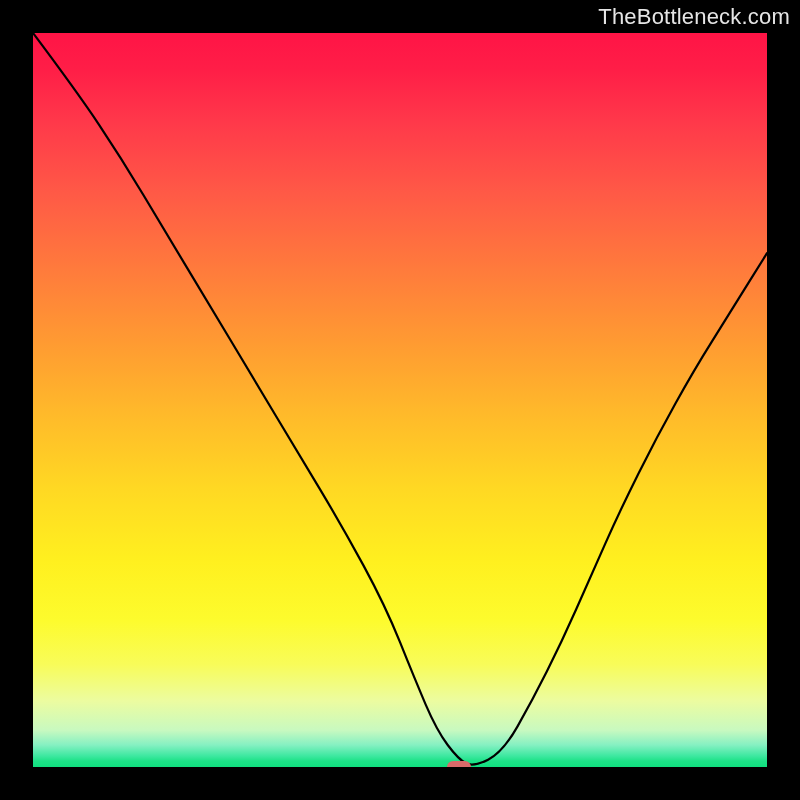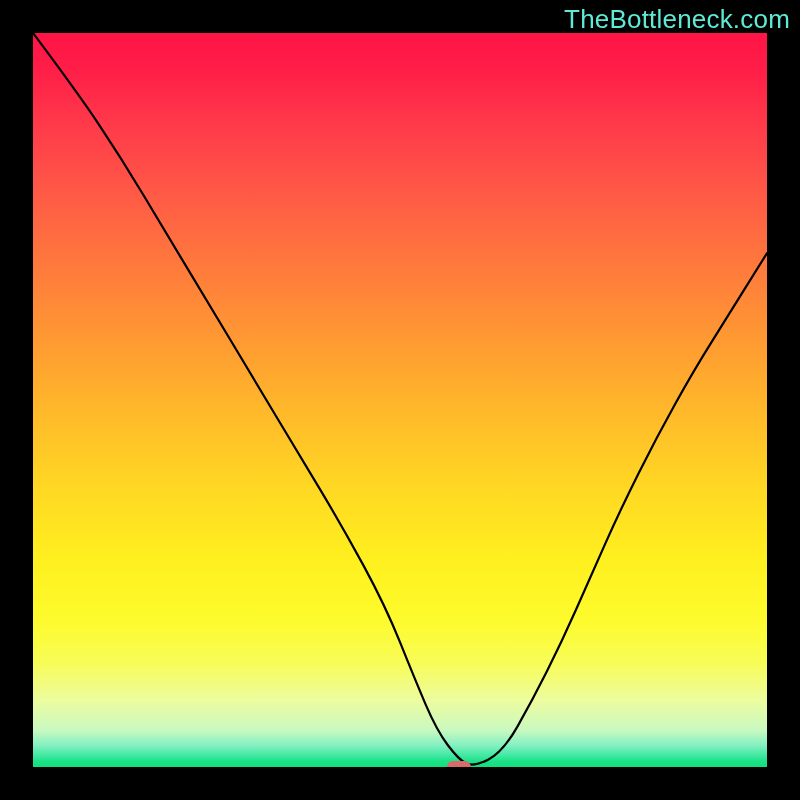--- a/index.html
+++ b/index.html
@@ -14,22 +14,22 @@
     position: relative;
     width: 800px;
     height: 800px;
     background: #000;
   }
   .watermark {
     position: absolute;
     top: 4px;
     right: 10px;
     font-family: Arial, Helvetica, sans-serif;
-    font-size: 26px;
-    color: #5eead4;
+    font-size: 22px;
+    color: #e5e5e5;
     font-weight: 500;
     letter-spacing: 0.2px;
     z-index: 10;
   }
   .plot-area {
     position: absolute;
     left: 33px;
     top: 33px;
     width: 734px;
     height: 734px;

